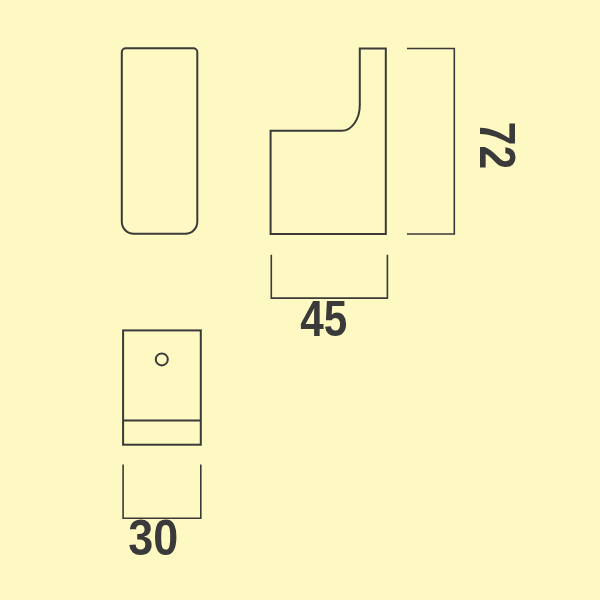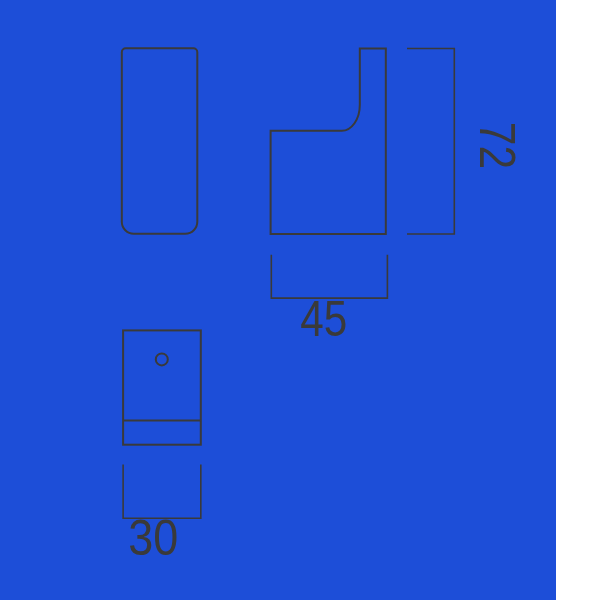--- a/index.html
+++ b/index.html
@@ -1,16 +1,16 @@
 <!DOCTYPE html>
 <html><head>
 <meta charset="utf-8">
 <style>
   html,body{margin:0;padding:0;background:#ffffff;}
-  .wrap{width:556px;height:600px;position:relative;background:#1d4ed8;overflow:hidden;}
+  .wrap{width:600px;height:600px;position:relative;background:#fef9c3;overflow:hidden;font-weight:bold;}
   svg{position:absolute;left:0;top:0;}
   text{font-family:"Liberation Sans", sans-serif;fill:#3a3a3a;}
 </style>
 </head>
 <body>
 <div class="wrap">
 <svg width="600" height="600" viewBox="0 0 600 600">
 
   <path d="M 125.8 48.3 H 193.3 A 4 4 0 0 1 197.3 52.3 V 221.8 A 12 12 0 0 1 185.3 233.8 H 133.8 A 12 12 0 0 1 121.8 221.8 V 52.3 A 4 4 0 0 1 125.8 48.3 Z" fill="none" stroke="#3a3a3a" stroke-width="2"></path>
 

